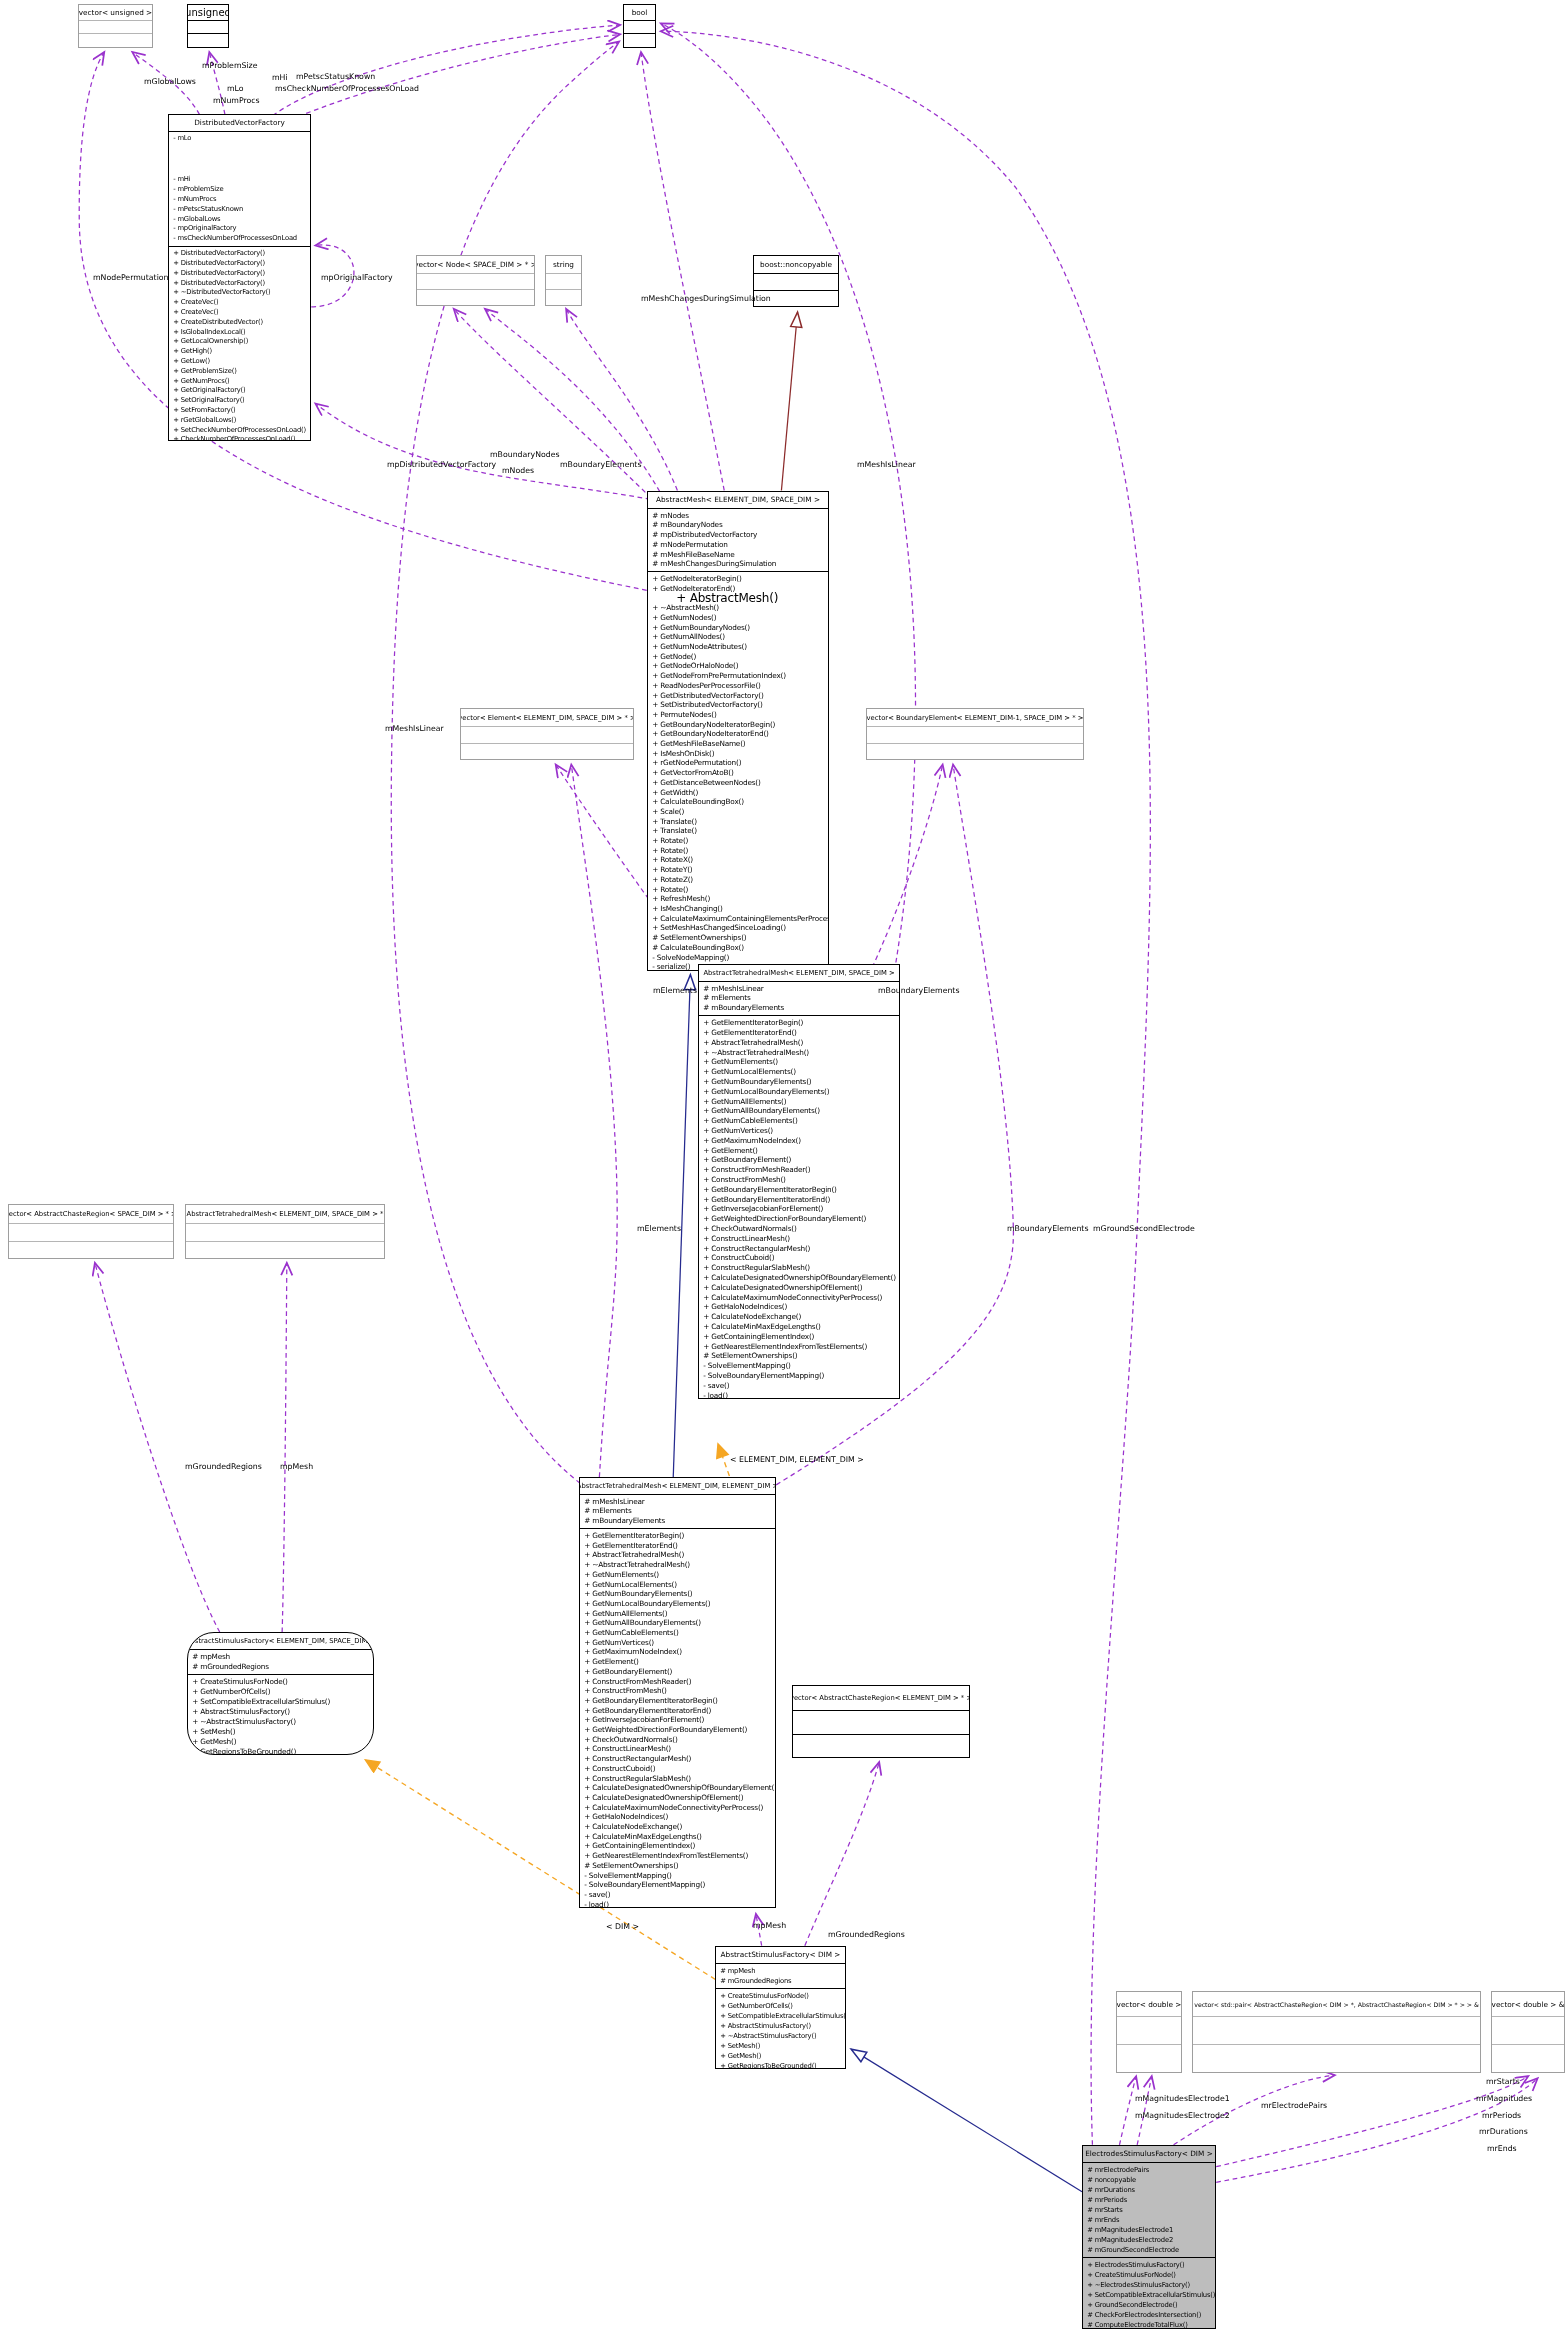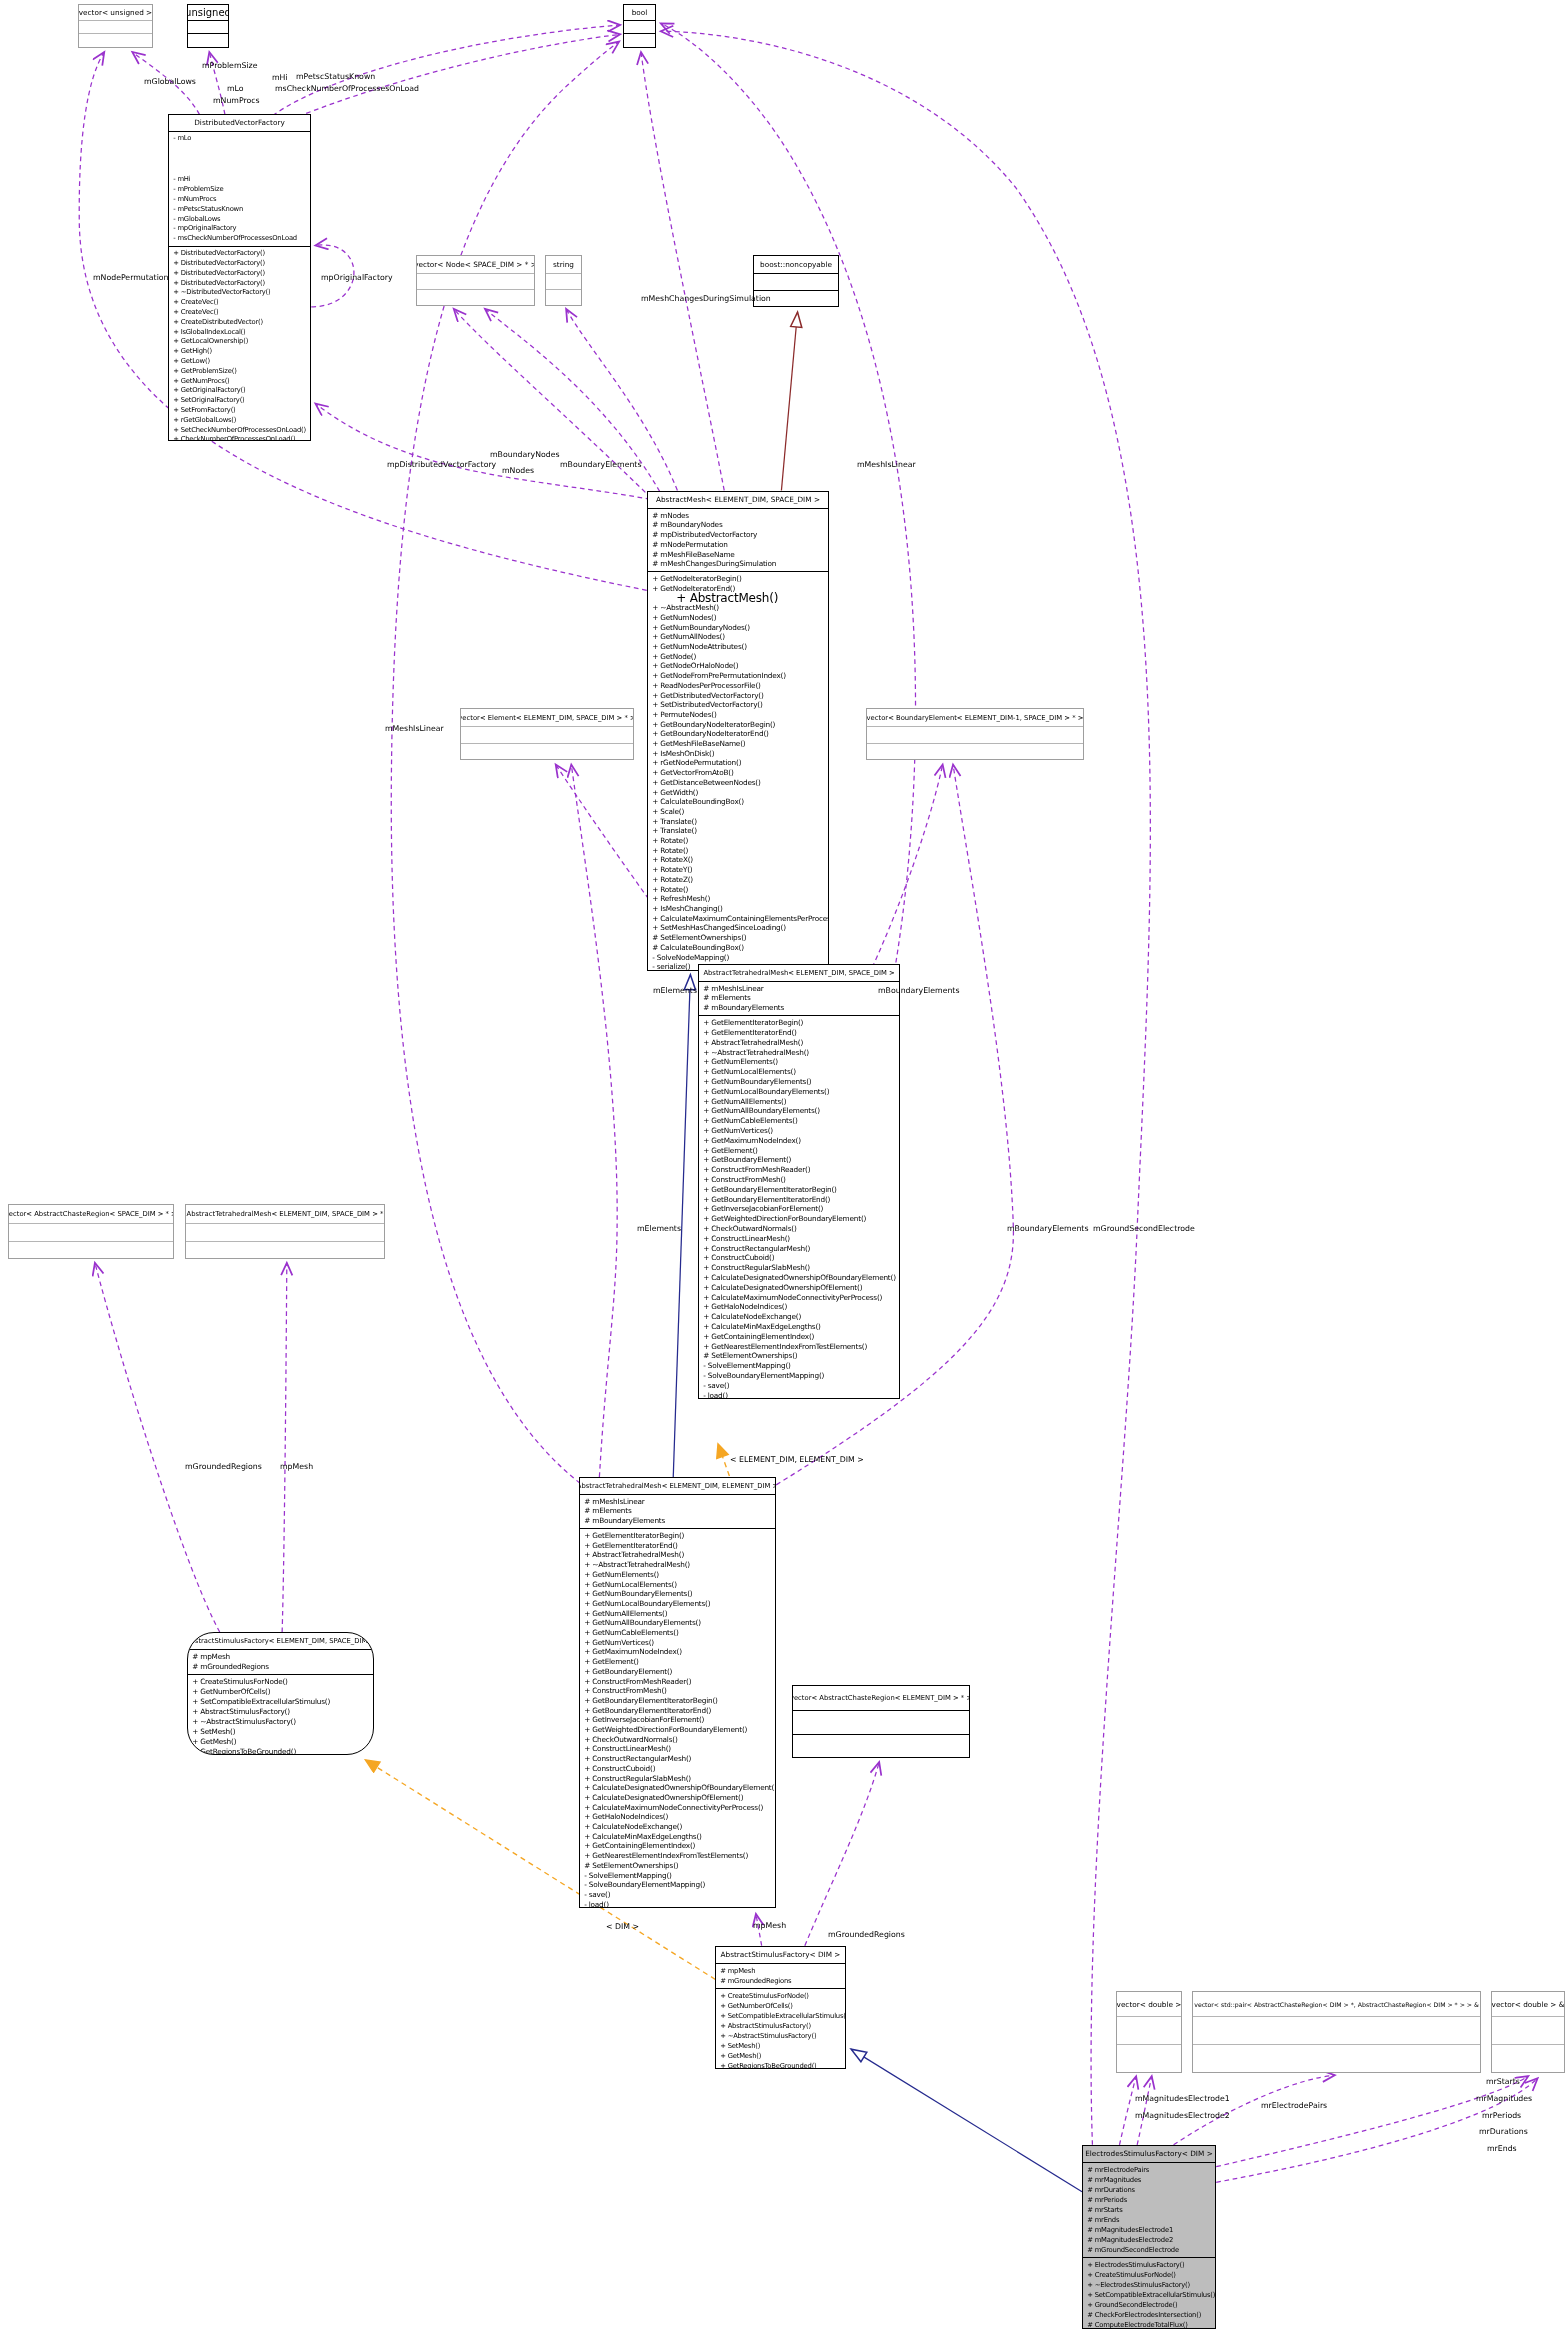--- a/index.html
+++ b/index.html
@@ -374,21 +374,21 @@
     </div>
     <div class="class-box b-plain" style="left: 1491px; top: 1991px; width: 74px; height: 82px;">
       <div class="class-title" style="font-size: 7.3px; flex: 0 0 24px;">vector&lt; double &gt; &amp;</div>
       <div class="sect grow"></div>
       <div class="sect grow"></div>
     </div>
     <div class="class-box b-dark f-gray" style="left: 1082px; top: 2145px; width: 134px; height: 184px;">
       <div class="class-title" style="font-size: 7.3px; flex: 0 0 15.6px;">ElectrodesStimulusFactory&lt; DIM &gt;</div>
       <div class="sect">
         <div class="member-line" style="line-height: 10px; font-size: 6.8px;"># mrElectrodePairs</div>
-        <div class="member-line" style="line-height: 10px; font-size: 6.8px;"># mrMagnitudes</div>
+        <div class="member-line" style="line-height: 10px; font-size: 6.8px;"># noncopyable</div>
         <div class="member-line" style="line-height: 10px; font-size: 6.8px;"># mrDurations</div>
         <div class="member-line" style="line-height: 10px; font-size: 6.8px;"># mrPeriods</div>
         <div class="member-line" style="line-height: 10px; font-size: 6.8px;"># mrStarts</div>
         <div class="member-line" style="line-height: 10px; font-size: 6.8px;"># mrEnds</div>
         <div class="member-line" style="line-height: 10px; font-size: 6.8px;"># mMagnitudesElectrode1</div>
         <div class="member-line" style="line-height: 10px; font-size: 6.8px;"># mMagnitudesElectrode2</div>
         <div class="member-line" style="line-height: 10px; font-size: 6.8px;"># mGroundSecondElectrode</div>
       </div>
       <div class="sect">
         <div class="member-line" style="line-height: 10px; font-size: 6.8px;">+ ElectrodesStimulusFactory()</div>

